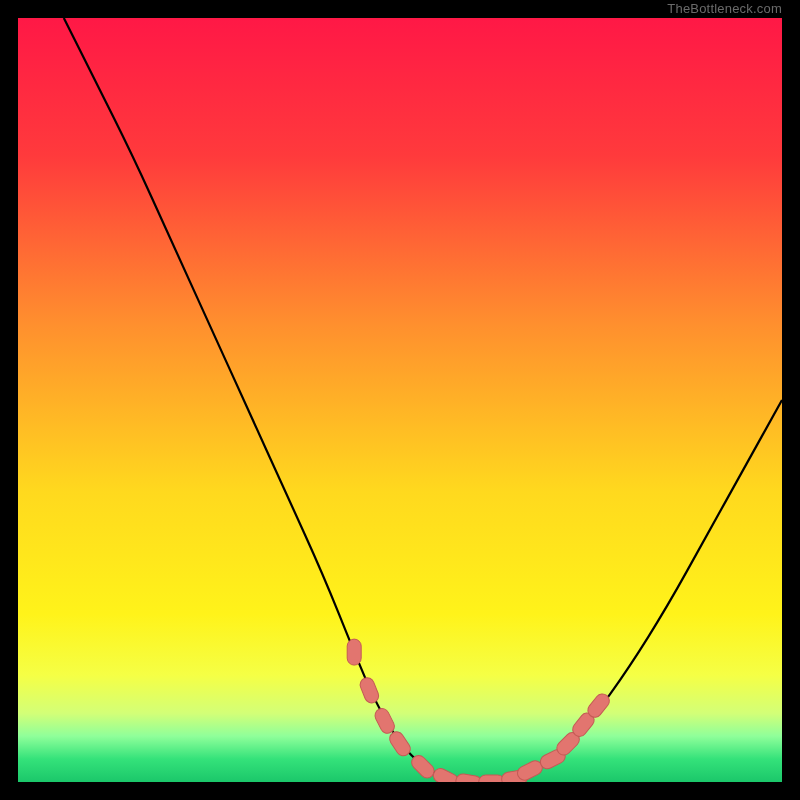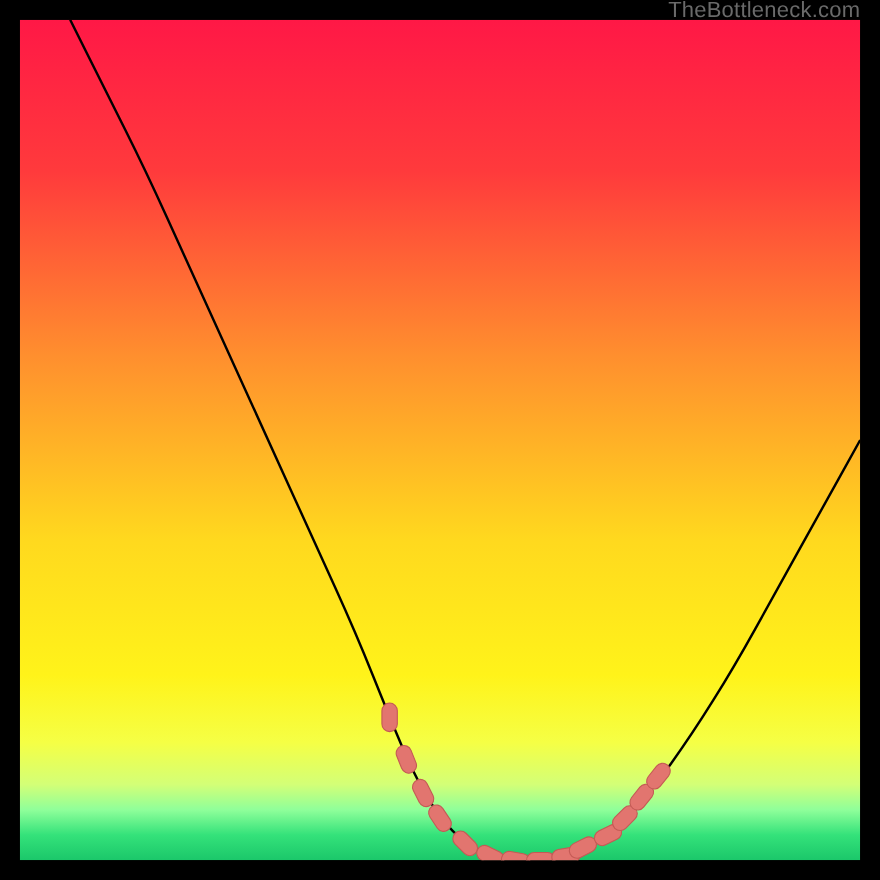--- a/index.html
+++ b/index.html
@@ -35,21 +35,21 @@
     inset: 0;
     width: 100%;
     height: 100%;
   }
   .watermark {
     position: absolute;
     top: 0;
     right: 18px;
     height: 18px;
     line-height: 18px;
-    font-size: 20px;
+    font-size: 13px;
     color: #6a6a6a;
     font-weight: 500;
     letter-spacing: 0.2px;
   }
 </style>
 </head>
 <body>
 
 <div class="frame">
 

